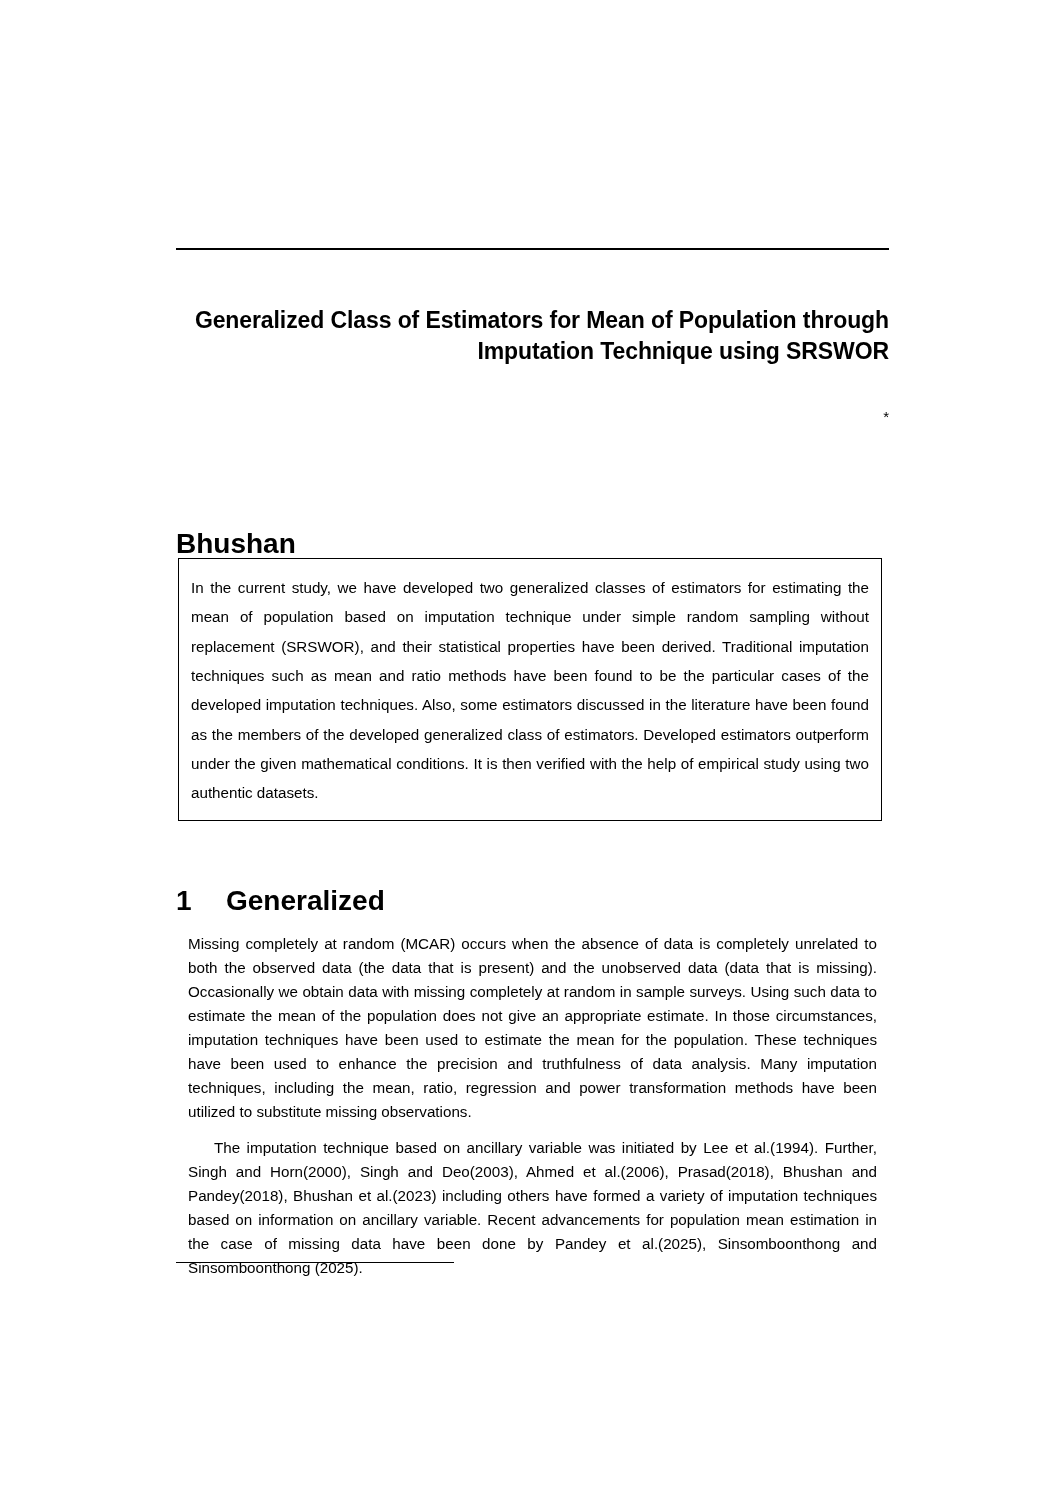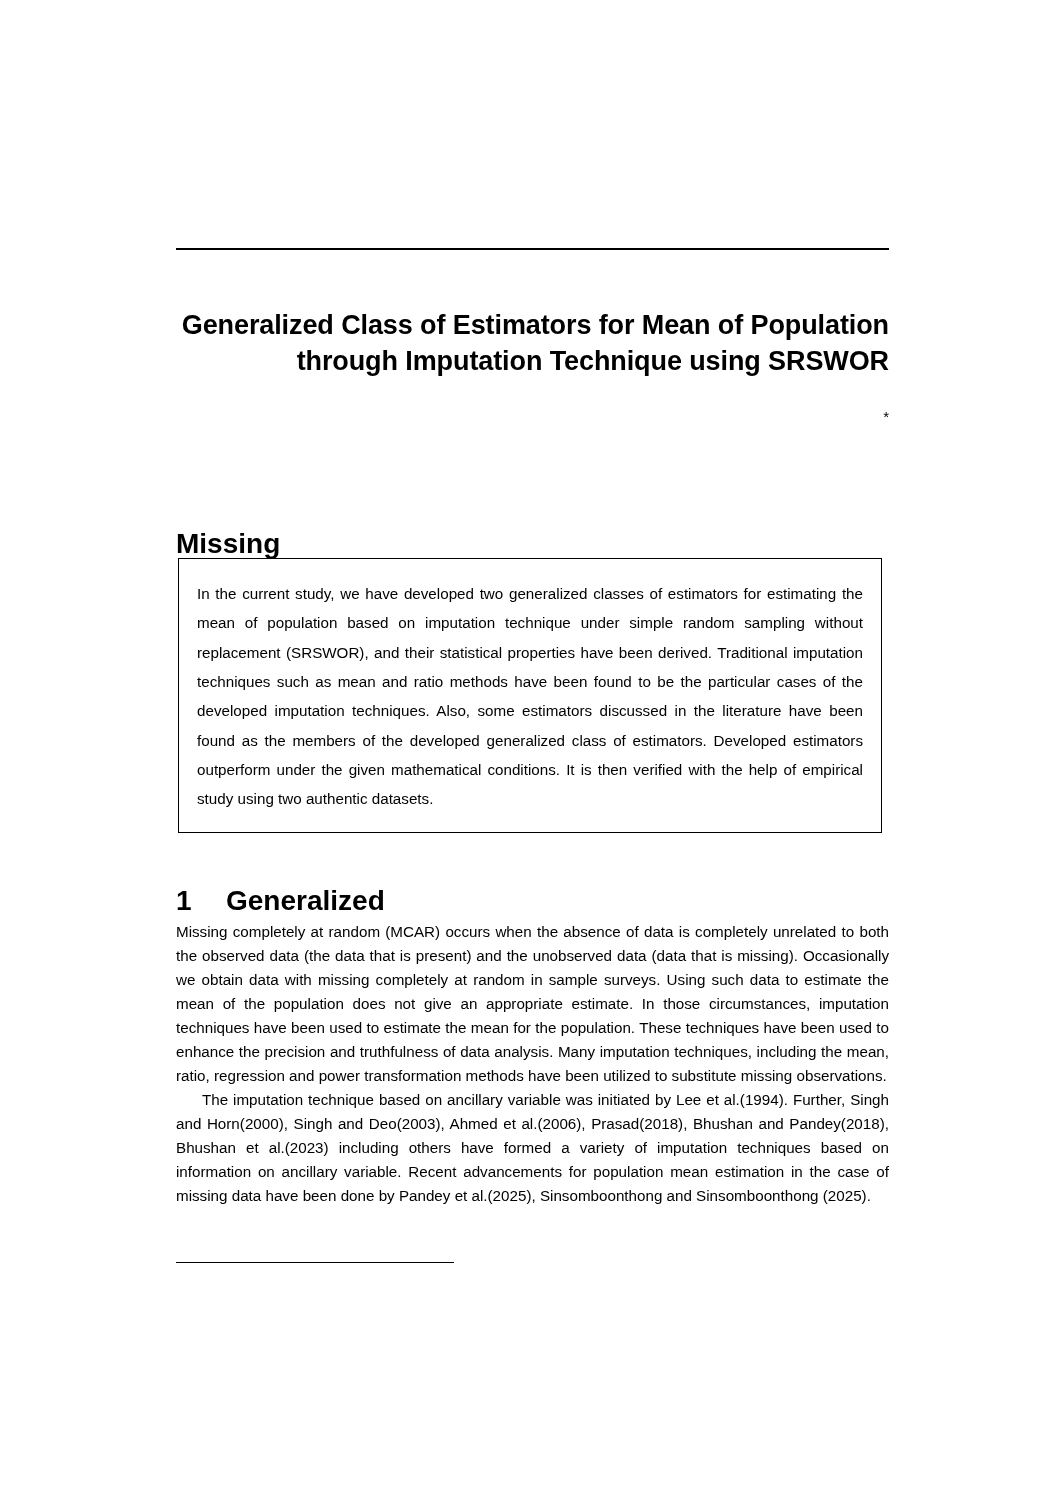--- a/index.html
+++ b/index.html
@@ -32,21 +32,21 @@
     width: 713px;
     height: 2px;
     background: #000000;
   }
   .title {
     position: absolute;
     left: 0;
     top: 290px;
     width: 713px;
     text-align: right;
-    font-size: 27px;
+    font-size: 23px;
     font-weight: bold;
     line-height: 1.32;
     letter-spacing: -0.1px;
   }
   .footnote-marker {
     position: absolute;
     left: 0;
     top: 408px;
     width: 713px;
     text-align: right;
@@ -63,21 +63,21 @@
   .abstract-box {
     position: absolute;
     left: 2px;
     top: 558px;
     width: 704px;
     border: 1.5px solid #000;
     box-sizing: border-box;
     padding: 12px 10px 10px 10px;
   }
   .abstract-box p {
-    margin: 8px;
+    margin: 2px;
     font-size: 15.2px;
     line-height: 1.93;
     text-align: justify;
     text-justify: inter-word;
   }
   .keywords {
     position: absolute;
     left: 2px;
     top: 802px;
     font-size: 15.5px;
@@ -98,21 +98,21 @@
     position: absolute;
     left: 0;
     top: 920px;
     width: 713px;
     font-size: 15.2px;
     line-height: 1.58;
     text-align: justify;
     text-justify: inter-word;
   }
   .body-text p {
-    margin: 0;
+    margin: 12px;
   }
   .body-text p.indented {
     text-indent: 26px;
   }
   .footnote-rule {
     position: absolute;
     left: 0;
     top: 1262px;
     width: 278px;
     height: 1px;
@@ -124,21 +124,21 @@
 
 <div class="page">
   <div class="sheet">
 
     <div class="top-rule"></div>
 
     <h1 class="title">Generalized Class of Estimators for Mean of Population through Imputation Technique using SRSWOR</h1>
 
     <div class="footnote-marker">*</div>
 
-    <h2 class="abstract-heading">Missing</h2>
+    <h2 class="abstract-heading">Bhushan</h2>
 
     <div class="abstract-box">
       <p>In the current study, we have developed two generalized classes of estimators for estimating the mean of population based on imputation technique under simple random sampling without replacement (SRSWOR), and their statistical properties have been derived. Traditional imputation techniques such as mean and ratio methods have been found to be the particular cases of the developed imputation techniques. Also, some estimators discussed in the literature have been found as the members of the developed generalized class of estimators. Developed estimators outperform under the given mathematical conditions. It is then verified with the help of empirical study using two authentic datasets.</p>
     </div>
 
 
     <h2 class="section-heading">
       <span class="num">1</span><span>Generalized</span>
     </h2>
 

